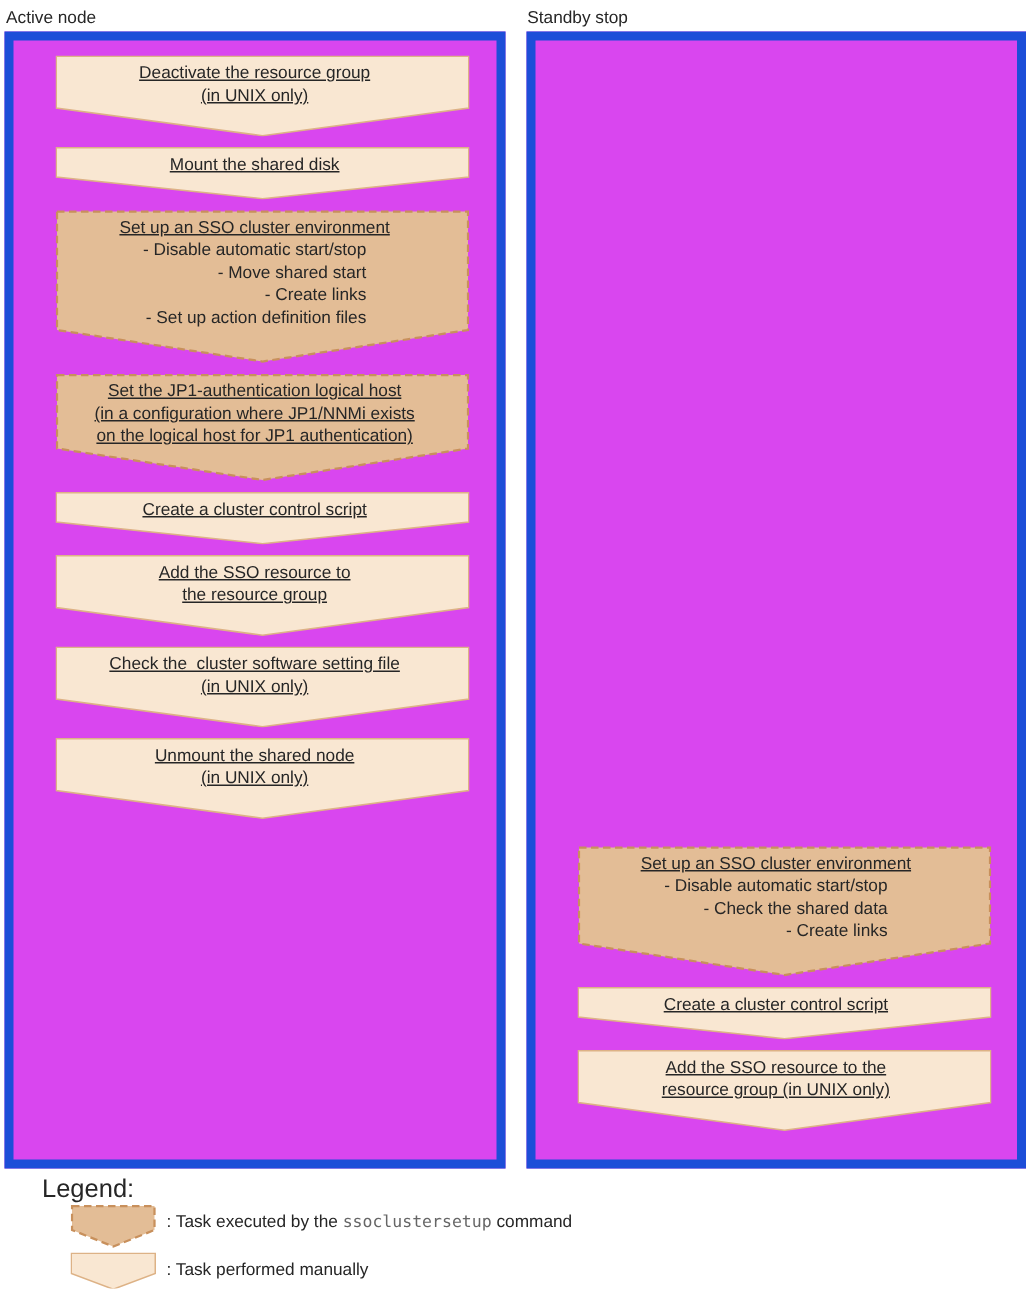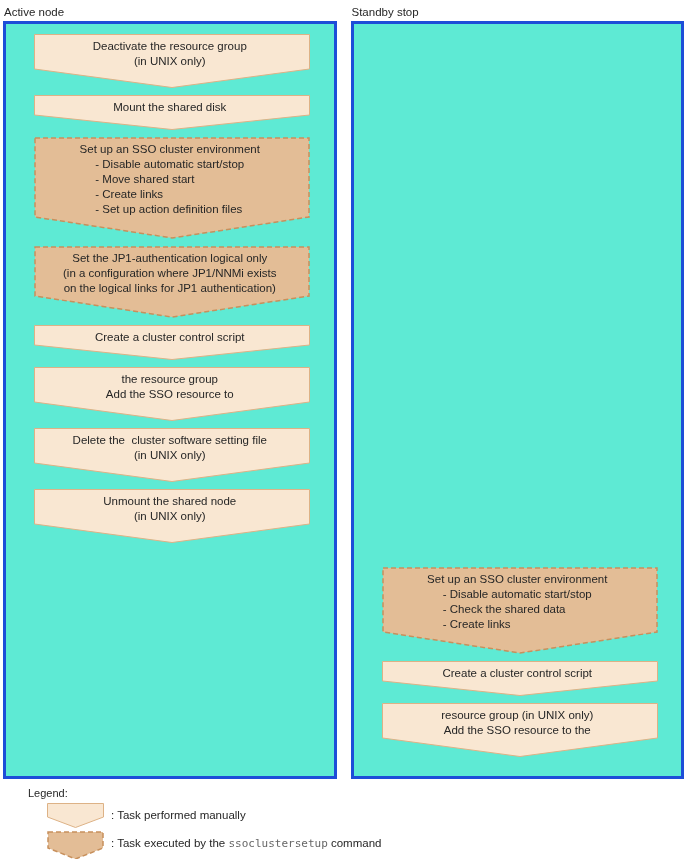--- a/index.html
+++ b/index.html
@@ -6,35 +6,35 @@
   body{
     width:687px;height:859px;overflow:hidden;background:#ffffff;
     font-family:"Liberation Sans",sans-serif;color:#262626;
     -webkit-font-smoothing:antialiased;
   }
   .canvas{position:relative;width:687px;height:732px;padding-left:33px;}
   .columns{position:absolute;left:3px;top:5px;width:681px;display:flex;gap:14px;}
   .column{flex:1;display:flex;flex-direction:column;min-width:0;}
   .col-title{font-size:11.5px;line-height:14px;margin:0 0 2px 1px;}
   .col-box{
-    height:758px;box-sizing:border-box;border:3px solid #1d4ed8;
-    padding:10px 28px 12px;display:flex;flex-direction:column;background:#5eead4;
+    height:758px;box-sizing:border-box;border:6px solid #1d4ed8;
+    padding:10px 28px 12px;display:flex;flex-direction:column;background:#d946ef;text-decoration:underline;
   }
   .col-box.bottom{justify-content:flex-end;}
   .task{position:relative;margin:0 0 7px;}
   .shape-svg{position:absolute;left:0;top:0;z-index:0;}
   .task-text{
     position:relative;z-index:1;text-align:center;
     font-size:11.5px;line-height:15px;padding:5px 6px 0;
   }
   .task-line{white-space:pre-wrap;}
-  .bullets{display:inline-block;text-align:left;}
+  .bullets{display:inline-block;text-align:right;}
   .bullet-line{white-space:pre-wrap;}
   .legend{position:absolute;left:28px;top:786px;}
-  .legend-label{font-size:11px;line-height:14px;margin:0 0 3px;}
+  .legend-label{font-size:17px;line-height:14px;margin:0 0 3px;}
   .legend-row{display:flex;align-items:flex-start;margin:0 0 3px 19px;}
   .legend-shape{position:relative;display:inline-block;width:57px;flex:0 0 57px;}
   .legend-shape.manual{height:25px;}
   .legend-shape.command{height:29px;}
   .legend-text{font-size:11.5px;line-height:14px;padding-top:5px;margin-left:7px;white-space:pre-wrap;}
   .mono{font-family:"DejaVu Sans Mono",monospace;font-size:11px;color:#666;}
 </style>
 </head>
 <body>
 
@@ -67,48 +67,48 @@
               <svg width="276" height="102" class="shape-svg">
                 <path d="M 1 1 L 275 1 L 275 80 L 138 101 L 1 80 Z" fill="#e3bd96" stroke="#c8905c" stroke-width="1.5" stroke-dasharray="5 3"></path>
               </svg>
               <div class="task-text" style="padding-bottom: 22px;"><div class="task-line">Set up an SSO cluster environment</div><div class="bullets"><div class="bullet-line">- Disable automatic start/stop</div><div class="bullet-line">- Move shared start</div><div class="bullet-line">- Create links</div><div class="bullet-line">- Set up action definition files</div></div></div>
             </div>
             <div class="task">
               <svg width="276" height="72" class="shape-svg">
                 <path d="M 1 1 L 275 1 L 275 50 L 138 71 L 1 50 Z" fill="#e3bd96" stroke="#c8905c" stroke-width="1.5" stroke-dasharray="5 3"></path>
               </svg>
               <div class="task-text" style="padding-bottom: 22px;">
-                <div class="task-line">Set the JP1-authentication logical only</div>
+                <div class="task-line">Set the JP1-authentication logical host</div>
                 <div class="task-line">(in a configuration where JP1/NNMi exists</div>
-                <div class="task-line">on the logical links for JP1 authentication)</div>
+                <div class="task-line">on the logical host for JP1 authentication)</div>
               </div>
             </div>
             <div class="task">
               <svg width="276" height="35" class="shape-svg">
                 <path d="M 0.5 0.5 L 275.5 0.5 L 275.5 20 L 138 34.5 L 0.5 20 Z" fill="#f9e7d2" stroke="#ddb286" stroke-width="1"></path>
               </svg>
               <div class="task-text" style="padding-bottom: 15px;">
                 <div class="task-line">Create a cluster control script</div>
               </div>
             </div>
             <div class="task">
               <svg width="276" height="54" class="shape-svg">
                 <path d="M 0.5 0.5 L 275.5 0.5 L 275.5 35 L 138 53.5 L 0.5 35 Z" fill="#f9e7d2" stroke="#ddb286" stroke-width="1"></path>
               </svg>
               <div class="task-text" style="padding-bottom: 19px;">
+                <div class="task-line">Add the SSO resource to</div>
                 <div class="task-line">the resource group</div>
-                <div class="task-line">Add the SSO resource to</div>
               </div>
             </div>
             <div class="task">
               <svg width="276" height="54" class="shape-svg">
                 <path d="M 0.5 0.5 L 275.5 0.5 L 275.5 35 L 138 53.5 L 0.5 35 Z" fill="#f9e7d2" stroke="#ddb286" stroke-width="1"></path>
               </svg>
               <div class="task-text" style="padding-bottom: 19px;">
-                <div class="task-line">Delete the  cluster software setting file</div>
+                <div class="task-line">Check the  cluster software setting file</div>
                 <div class="task-line">(in UNIX only)</div>
               </div>
             </div>
             <div class="task">
               <svg width="276" height="54" class="shape-svg">
                 <path d="M 0.5 0.5 L 275.5 0.5 L 275.5 35 L 138 53.5 L 0.5 35 Z" fill="#f9e7d2" stroke="#ddb286" stroke-width="1"></path>
               </svg>
               <div class="task-text" style="padding-bottom: 19px;">
                 <div class="task-line">Unmount the shared node</div>
                 <div class="task-line">(in UNIX only)</div>
@@ -134,45 +134,45 @@
               </svg>
               <div class="task-text" style="padding-bottom: 15px;">
                 <div class="task-line">Create a cluster control script</div>
               </div>
             </div>
             <div class="task">
               <svg width="276" height="54" class="shape-svg">
                 <path d="M 0.5 0.5 L 275.5 0.5 L 275.5 35 L 138 53.5 L 0.5 35 Z" fill="#f9e7d2" stroke="#ddb286" stroke-width="1"></path>
               </svg>
               <div class="task-text" style="padding-bottom: 19px;">
+                <div class="task-line">Add the SSO resource to the</div>
                 <div class="task-line">resource group (in UNIX only)</div>
-                <div class="task-line">Add the SSO resource to the</div>
               </div>
             </div>
           </div>
       </div>
     </section>
 
   </div>
 
   <div class="legend">
     <div class="legend-label">Legend:</div>
 
     <div class="legend-row">
+      <span class="legend-shape command">
+          <svg width="57" height="29" class="shape-svg">
+            <path d="M 1 1 L 56 1 L 56 17 L 28.5 28 L 1 17 Z" fill="#e3bd96" stroke="#c8905c" stroke-width="1.5" stroke-dasharray="5 3"></path>
+          </svg>
+        </span>
+      <span class="legend-text"><span>: Task executed by the </span><code class="mono">ssoclustersetup</code><span> command</span></span>
+    </div>
+
+    <div class="legend-row">
       <span class="legend-shape manual">
           <svg width="57" height="25" class="shape-svg">
             <path d="M 0.5 0.5 L 56.5 0.5 L 56.5 14 L 28.5 24.5 L 0.5 14 Z" fill="#f9e7d2" stroke="#ddb286" stroke-width="1"></path>
           </svg>
         </span>
       <span class="legend-text">: Task performed manually</span>
     </div>
-
-    <div class="legend-row">
-      <span class="legend-shape command">
-          <svg width="57" height="29" class="shape-svg">
-            <path d="M 1 1 L 56 1 L 56 17 L 28.5 28 L 1 17 Z" fill="#e3bd96" stroke="#c8905c" stroke-width="1.5" stroke-dasharray="5 3"></path>
-          </svg>
-        </span>
-      <span class="legend-text"><span>: Task executed by the </span><code class="mono">ssoclustersetup</code><span> command</span></span>
-    </div>
   </div>
 
 </div>
 
 </body></html>

